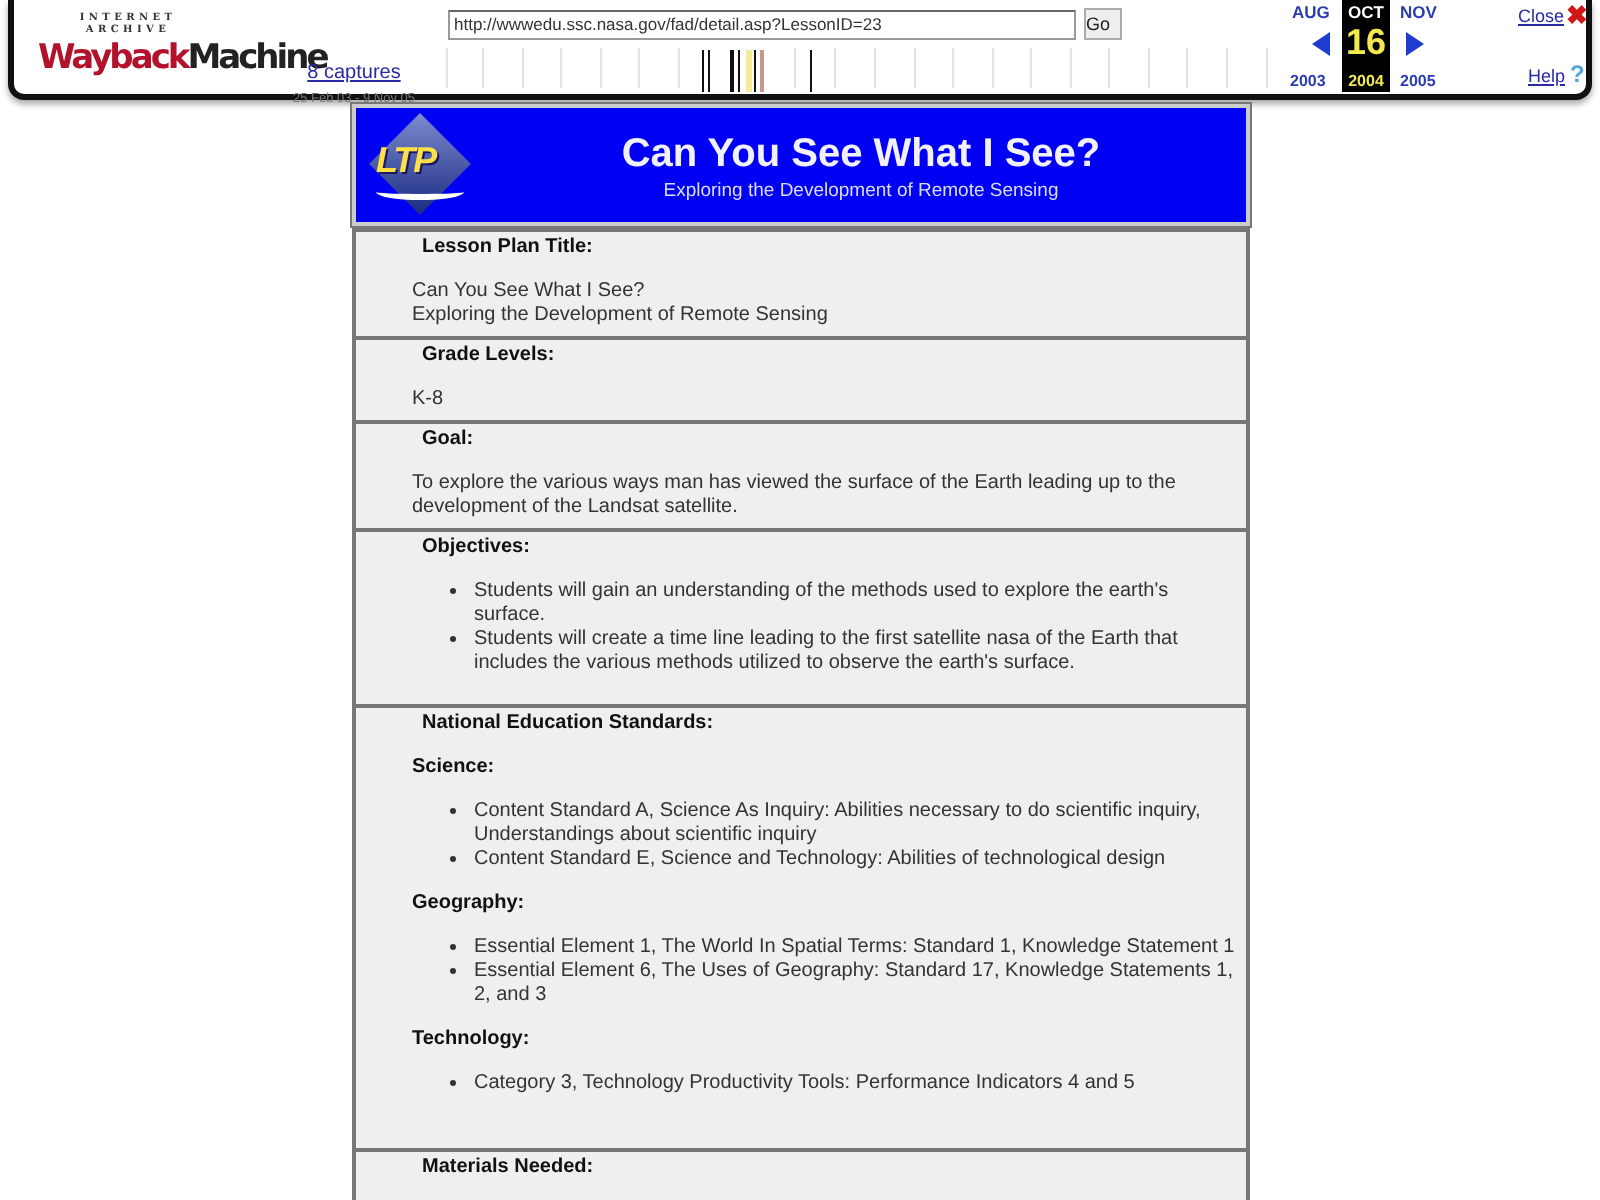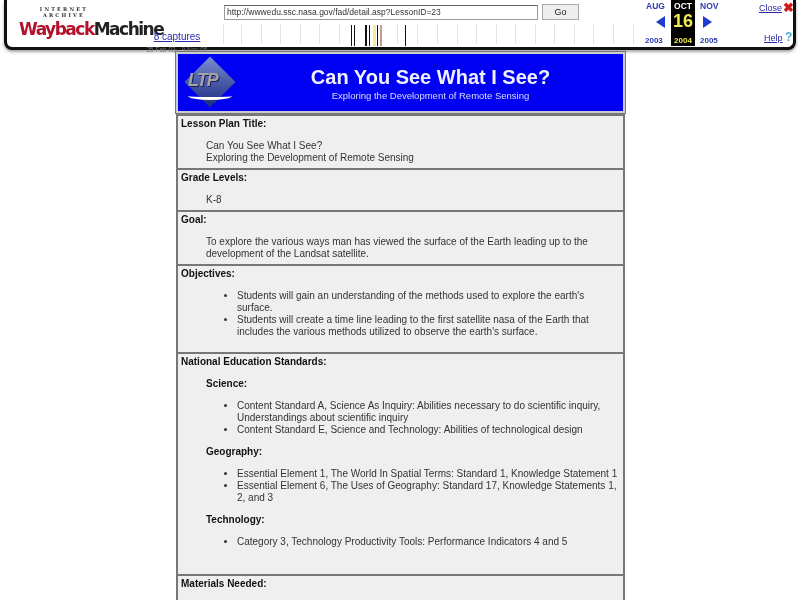--- a/index.html
+++ b/index.html
@@ -18,22 +18,22 @@
   .wb-logo .wm .w2 { color: #222; }
   .wb-captures { position: absolute; left: 130px; top: 26px; width: 80px; text-align: center; }
   .wb-captures a { font-size: 10px; color: #2a2aa8; text-decoration: underline; font-weight: normal; }
   .wb-captures .range { font-size: 6.5px; color: #777; margin-top: 2px; }
   .wb-url {
     position: absolute; left: 217px; top: 5px; width: 314px; height: 15px;
     border: 1px solid #999; border-top-color: #666; background: #fff;
     font-size: 8.5px; color: #333; padding: 1px 2px; font-family: "Liberation Sans", sans-serif; line-height: 11px;
   }
   .wb-go {
-    position: absolute; left: 535px; top: 4px; width: 37px; height: 16px;
-    border: 1px solid #aaa; background: #eee; font-size: 9px; text-align: center; line-height: 14px; color: #222;
+    position: absolute; left: 535px; top: 4px; width: 19px; height: 16px;
+    border: 1px solid #aaa; background: #eee; font-size: 9px; text-align: left; line-height: 14px; color: #222;
   }
   .wb-timeline { position: absolute; left: 210px; top: 22px; width: 420px; height: 24px; }
   .tick { position: absolute; top: 2px; width: 1px; height: 20px; background: #e4e4e4; }
   .cap { position: absolute; top: 3px; width: 2px; height: 21px; background: #111; }
   .cal { position: absolute; left: 636px; top: 0; width: 86px; height: 46px; }
   .cal .mon { position: absolute; top: 1px; font-size: 8.5px; font-weight: bold; color: #2a3cb0; }
   .cal .yr { position: absolute; top: 36px; font-size: 8px; font-weight: bold; color: #2a3cb0; }
   .cal .cur { position: absolute; left: 28px; top: 0; width: 24px; height: 46px; background: #000; }
   .cal .cur .m { position: absolute; top: 1px; width: 100%; text-align: center; font-size: 8.5px; font-weight: bold; color: #fff; }
   .cal .cur .d { position: absolute; top: 11px; width: 100%; text-align: center; font-size: 18px; font-weight: bold; color: #f2ea4d; }
@@ -46,28 +46,28 @@
   .wb-help-q { position: absolute; left: 778px; top: 30px; font-size: 12px; font-weight: bold; color: #4fa8d8; }
 
   
   .page { position: absolute; left: 176px; top: 52px; width: 449px; }
   .banner {
     height: 61px; background: #0000f2; border: 2px solid #ccc; outline: 1px solid #777;
     position: relative; margin: 0 0 2px 0;
   }
   .ltp { position: absolute; left: 6px; top: 6px; width: 52px; height: 48px; }
   .ltp .diamond { position: absolute; left: 8px; top: 4px; width: 36px; height: 36px; transform: rotate(45deg); background: linear-gradient(135deg, #7c8ccf, #1a2a80); }
-  .ltp .txt { position: absolute; left: 4px; top: 10px; font-size: 18px; font-style: italic; color: #a3a3a3; font-weight: bold; letter-spacing: -1px; text-shadow: 1px 1px 0 #1a1a60; }
+  .ltp .txt { position: absolute; left: 4px; top: 10px; font-size: 18px; font-style: italic; color: #fde047; font-weight: bold; letter-spacing: -1px; text-shadow: 1px 1px 0 #1a1a60; }
   .ltp .swoosh { position: absolute; left: 4px; top: 32px; width: 44px; height: 8px; border-bottom: 3px solid #fff; border-radius: 0 0 50% 50%; }
   .banner .title { position: absolute; left: 0; right: 0; padding-left: 60px; top: 12px; text-align: center; font-size: 20px; font-weight: bold; color: #f0f0ff; }
   .banner .subtitle { position: absolute; left: 0; right: 0; padding-left: 60px; top: 36px; text-align: center; font-size: 9.5px; color: #dcdcff; }
 
   .section { background: #efefef; border: 2px solid #777; border-top-width: 1px; margin-top: -1px; padding: 2px 4px 4px 3px; font-size: 10px; line-height: 12px; }
   .section:first-of-type { border-top-width: 2px; }
-  .section .label { font-weight: bold; color: #111; margin-bottom: 10px; }
+  .section .label { font-weight: bold; color: #111; margin-bottom: 10px; margin-left: 30px; }
   .section .body { padding-left: 25px; color: #333; }
   .section ul { margin: 0; padding-left: 56px; list-style: disc; color: #333; }
   .section ul li { margin: 0; }
   .sub-label { font-weight: bold; padding-left: 25px; margin: 10px 0 10px 0; color: #111; }
 </style>
 </head>
 <body>
 
 <div class="wb-bar">
   <div class="wb-logo">

